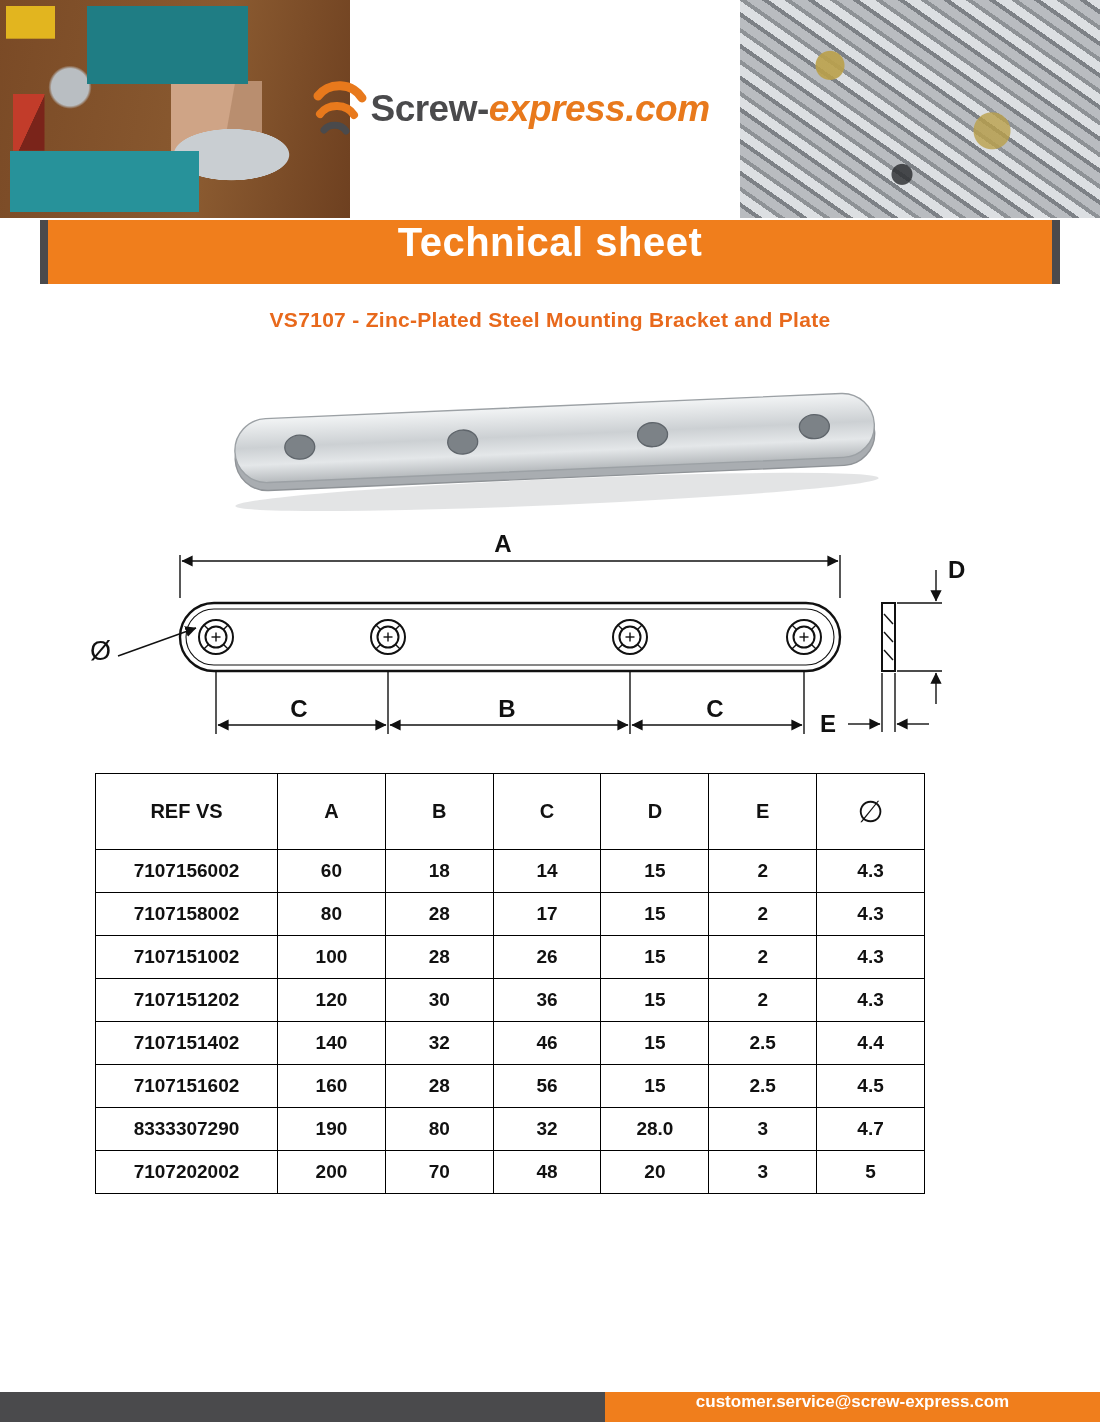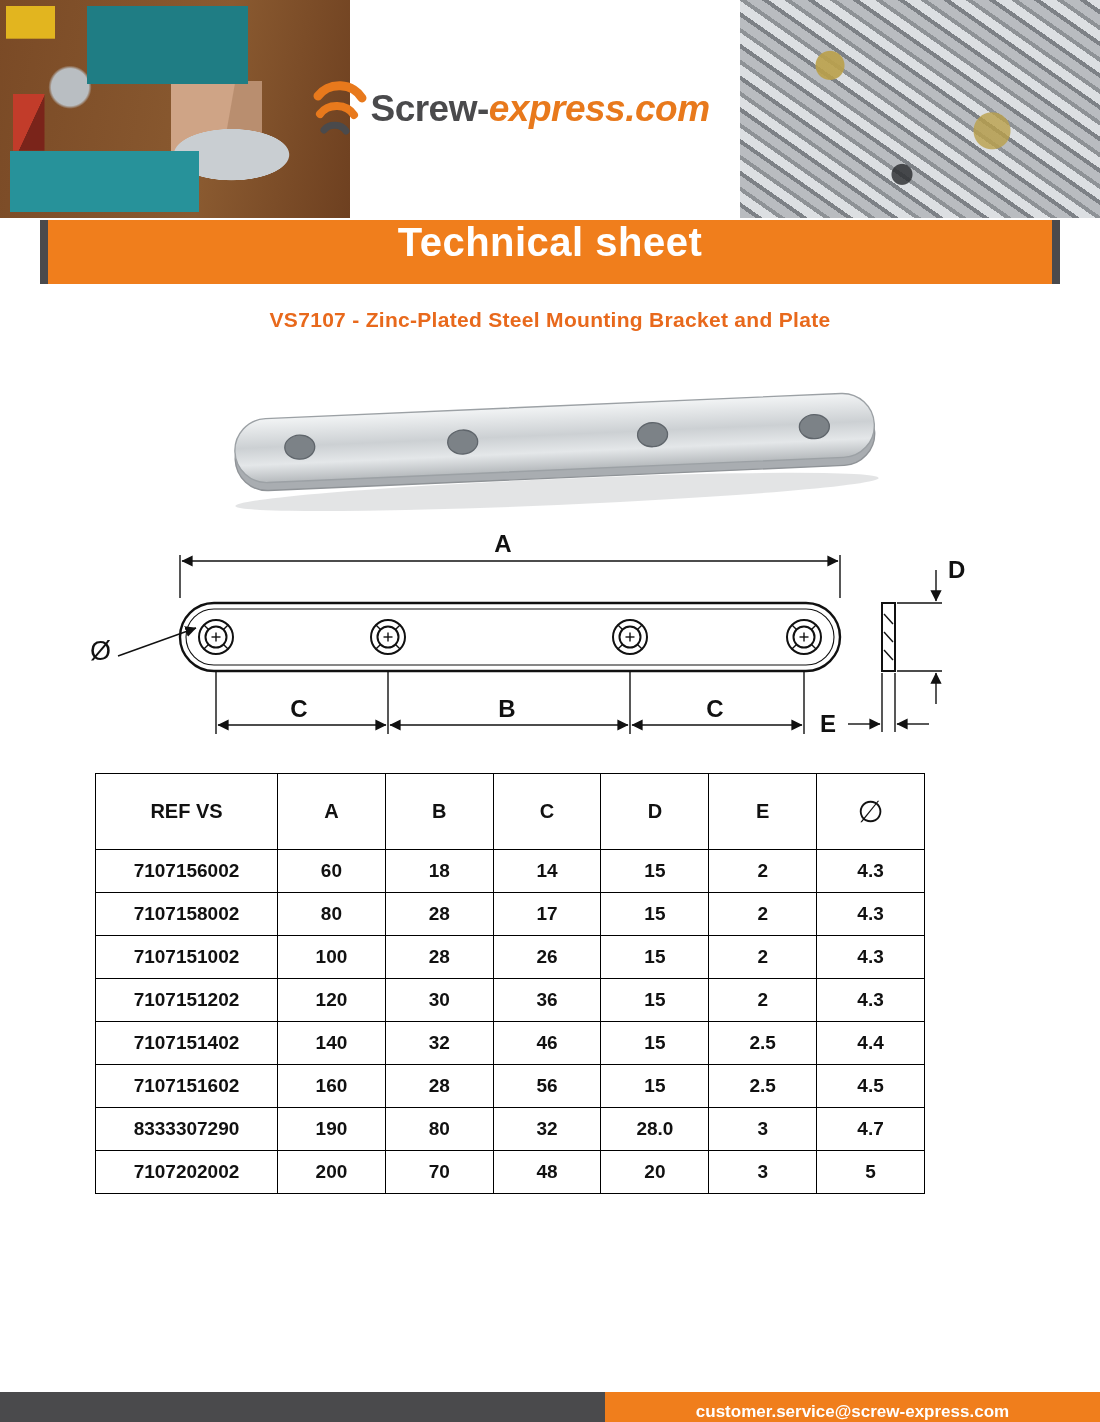--- a/index.html
+++ b/index.html
@@ -63,21 +63,21 @@
   table { border-collapse:collapse; width:830px; table-layout:fixed; }
   th, td { border:1.6px solid #000; text-align:center; color:#111; }
   th { font-size:20px; font-weight:bold; padding:26px 4px; }
   th:first-child { width:182px; }
   th.dia-head { font-size:30px; font-weight:normal; padding:20px 4px; }
   td { font-size:19px; font-weight:bold; padding:10px 4px; }
 
   
   .footer { position:absolute; left:0; bottom:0; width:100%; height:30px; display:flex; }
   .footer-gray { width:55%; background:#4a4a4c; }
-  .footer-orange { flex:1; background:#F07E1C; display:flex; align-items:flex-end; justify-content:center; }
+  .footer-orange { flex:1; background:#F07E1C; display:flex; align-items:flex-start; justify-content:center; }
   .footer-orange span { color:#ffffff; font-weight:bold; font-size:17px; }
 </style>
 </head>
 <body>
 
 <div id="page">
 
   <div class="photo photo-left"></div>
 
   <div class="logo-wrap">

